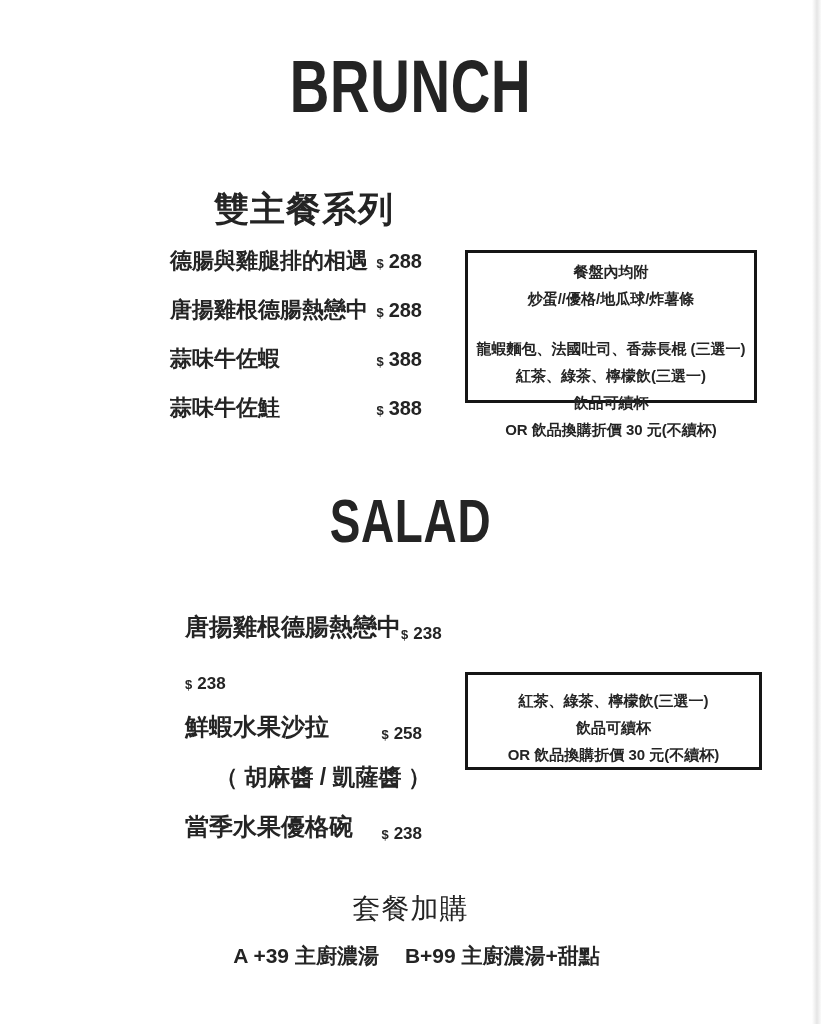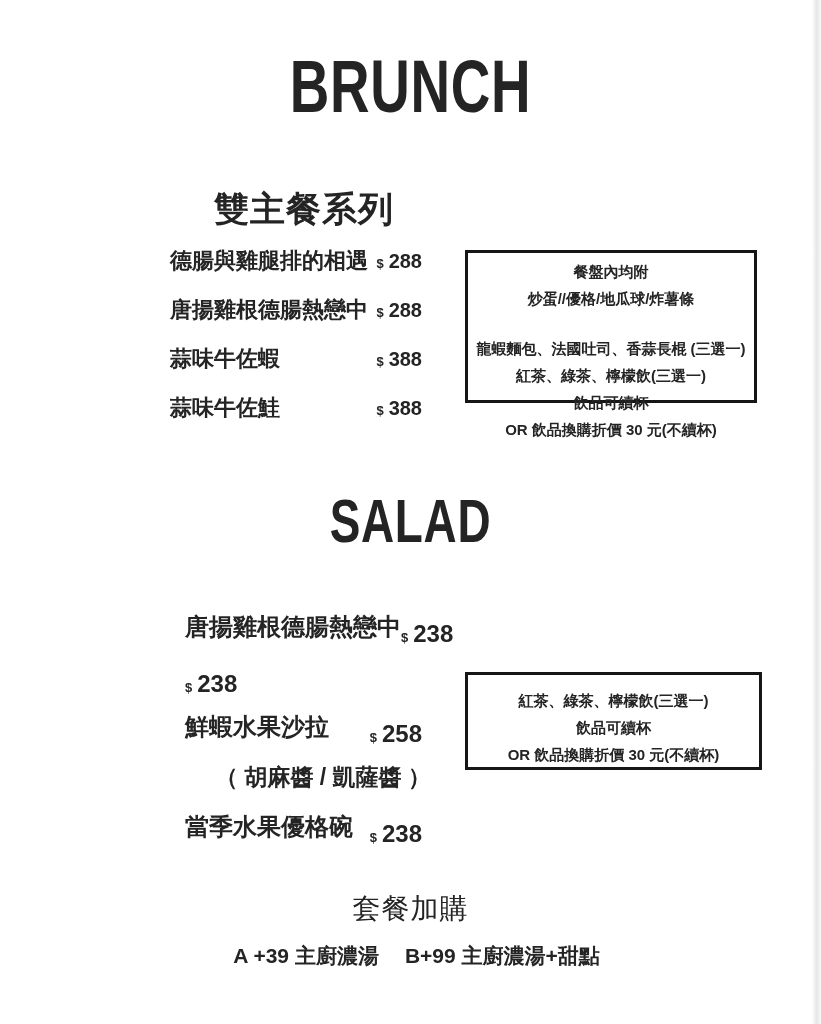--- a/index.html
+++ b/index.html
@@ -37,21 +37,21 @@
   .items-salad .row{margin-bottom:18px;}
   .row{
     display:flex;justify-content:space-between;align-items:center;
     height:32px;white-space:nowrap;
   }
   .items-brunch .iname{font-size:22px;font-weight:700;letter-spacing:0px;}
   .items-salad .iname{font-size:24px;font-weight:700;}
   .iprice{display:flex;align-items:baseline;font-weight:700;}
   .cur{font-size:13px;margin-right:5px;}
   .items-brunch .amt{font-size:20px;}
-  .items-salad .amt{font-size:24px;margin-top:14px;}
+  .items-salad .amt{font-size:17px;margin-top:14px;}
   .note-row{
     height:32px;display:flex;align-items:center;
     padding-left:30px;font-size:23px;font-weight:700;
     margin-bottom:18px;white-space:nowrap;
   }
   
   .info-box{
     position:absolute;border:3px solid var(--border);
     background:var(--bg);text-align:center;font-weight:700;
   }

